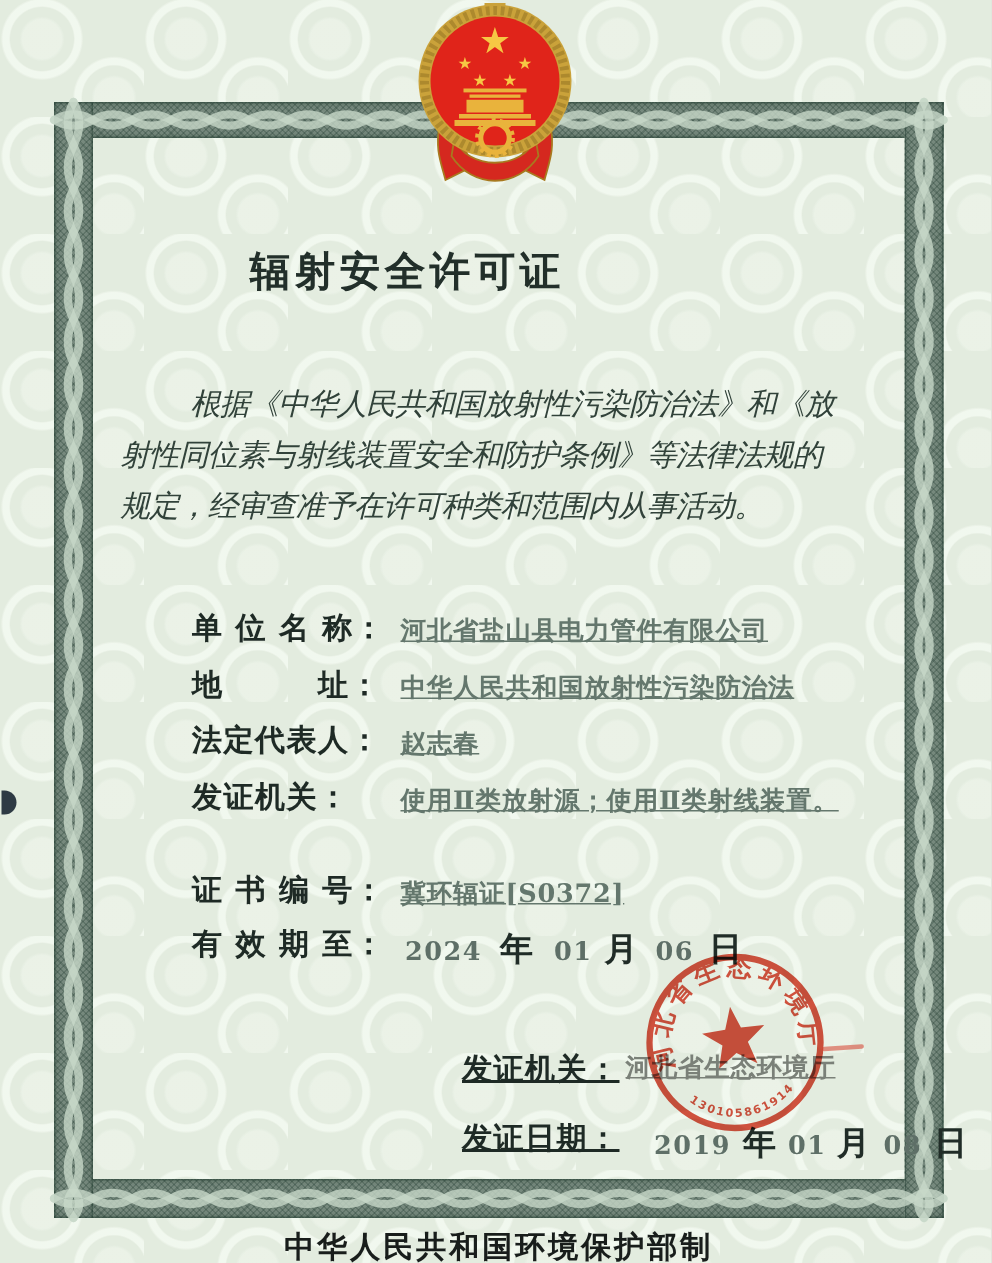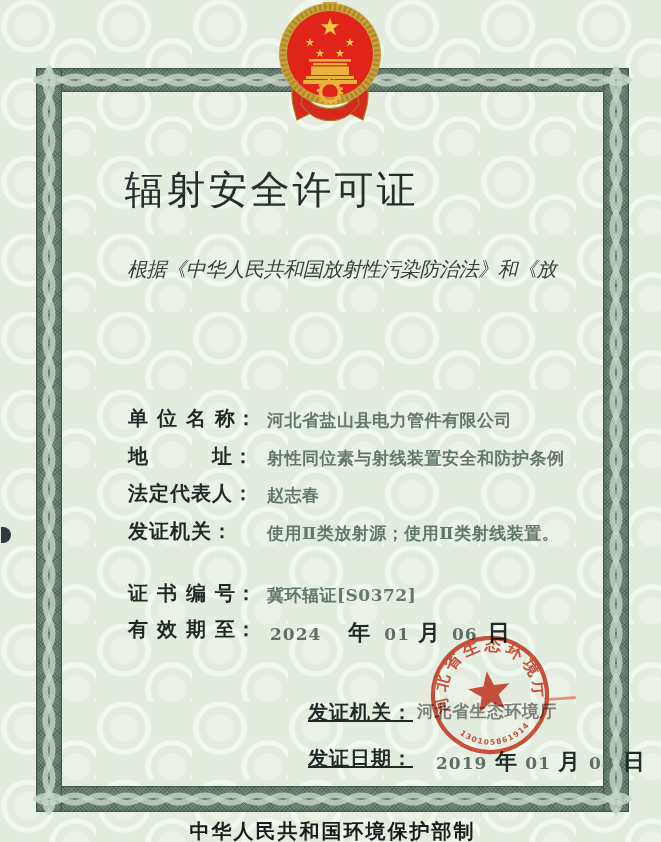--- a/index.html
+++ b/index.html
@@ -30,39 +30,39 @@
   .band-top{left:36px;top:68px;width:593px;height:24px;}
   .band-bottom{left:36px;top:786px;width:593px;height:26px;}
   .band-left{left:36px;top:68px;width:26px;height:744px;}
   .band-right{left:603px;top:68px;width:26px;height:744px;}
   .ribbons{position:absolute;left:0;top:0;pointer-events:none;}
 
   .emblem{position:absolute;left:273px;top:2px;}
 
   .title{
     position:absolute;left:0;top:163px;width:543px;margin:0;
-    text-align:center;font-size:39px;font-weight:normal;letter-spacing:3px;
+    text-align:center;font-size:27px;font-weight:bold;letter-spacing:3px;
     color:#222f2a;
   }
   .intro{
     position:absolute;left:80px;top:252px;width:520px;
     font-size:20px;line-height:34px;letter-spacing:-0.5px;
     color:#31423a;white-space:nowrap;font-style:italic;
   }
   .intro .indent{text-indent:47px;}
 
   .row{position:absolute;left:0;top:0;white-space:nowrap;}
   .flabel{
     position:absolute;left:128px;top:0;
     font-size:20px;font-weight:bold;color:#1e2a25;letter-spacing:1px;
   }
   .flabel.right-col{left:308px;text-decoration:underline;}
   .fvalue{
     position:absolute;left:267px;top:4px;
-    font-size:17px;font-weight:bold;color:#64776d;letter-spacing:0.5px;
+    font-size:17px;font-weight:bold;color:#64776d;letter-spacing:0.5px;text-decoration:underline;
   }
   .fvalue.issuer-val{left:417px;top:1px;color:#7a8078;}
   .dateline{position:absolute;white-space:nowrap;}
   .num{font-size:17px;font-weight:bold;color:#5e6f67;letter-spacing:1px;}
   .unit{font-size:22px;font-weight:bold;color:#202c27;}
 
   .seal{position:absolute;left:420px;top:625px;mix-blend-mode:multiply;}
   .seal-smudge{
     position:absolute;left:548px;top:697px;width:28px;height:3px;
     background:rgba(214,62,44,0.55);border-radius:2px;transform:rotate(-4deg);
@@ -123,51 +123,53 @@
     <rect x="30" y="78" width="54" height="4" fill="#e9b33c"></rect>
 
     <circle cx="57" cy="90" r="9.5" fill="none" stroke="#e9b33c" stroke-width="3.4"></circle>
     <circle cx="57" cy="90" r="12" fill="none" stroke="#e9b33c" stroke-width="2.6" stroke-dasharray="2.6,2.8"></circle>
   </svg>
 
   <h1 class="title">辐射安全许可证</h1>
 
   <div class="intro">
     <div class="indent">根据《中华人民共和国放射性污染防治法》和《放</div>
+    <div>射性同位素与射线装置安全和防护条例》等法律法规的</div>
+    <div>规定，经审查准予在许可种类和范围内从事活动。</div>
   </div>
 
   <div class="row" style="top:405px">
     <span class="flabel">单 位 名 称：</span>
     <span class="fvalue">河北省盐山县电力管件有限公司</span>
   </div>
 
   <div class="row" style="top:443px">
     <span class="flabel">地　　　址：</span>
-    <span class="fvalue">射性同位素与射线装置安全和防护条例</span>
+    <span class="fvalue">中华人民共和国放射性污染防治法</span>
   </div>
 
   <div class="row" style="top:480px">
     <span class="flabel">法定代表人：</span>
     <span class="fvalue">赵志春</span>
   </div>
 
   <div class="row" style="top:518px">
     <span class="flabel">发证机关：</span>
     <span class="fvalue">使用Ⅱ类放射源；使用Ⅱ类射线装置。</span>
   </div>
 
   <div class="row" style="top:580px">
     <span class="flabel">证 书 编 号：</span>
     <span class="fvalue">冀环辐证[S0372]</span>
   </div>
 
   <div class="row" style="top:616px">
     <span class="flabel">有 效 期 至：</span>
     <span class="dateline" style="left:270px;top:2px">
-      <span class="num" style="margin-right:27px">2024</span><span class="unit" style="margin-right:14px">年</span><span class="num" style="margin-right:8px">01</span><span class="unit" style="margin-right:12px">月</span><span class="num" style="margin-right:10px">06</span><span class="unit">日</span>
+      <span class="num" style="margin-right:12px">2024</span><span class="unit" style="margin-right:14px">年</span><span class="num" style="margin-right:8px">01</span><span class="unit" style="margin-right:12px">月</span><span class="num" style="margin-right:10px">06</span><span class="unit">日</span>
     </span>
   </div>
 
   <div class="row" style="top:699px">
     <span class="flabel right-col">发证机关：</span>
     <span class="fvalue issuer-val">河北省生态环境厅</span>
   </div>
 
   <div class="row" style="top:745px">
     <span class="flabel right-col">发证日期：</span>

